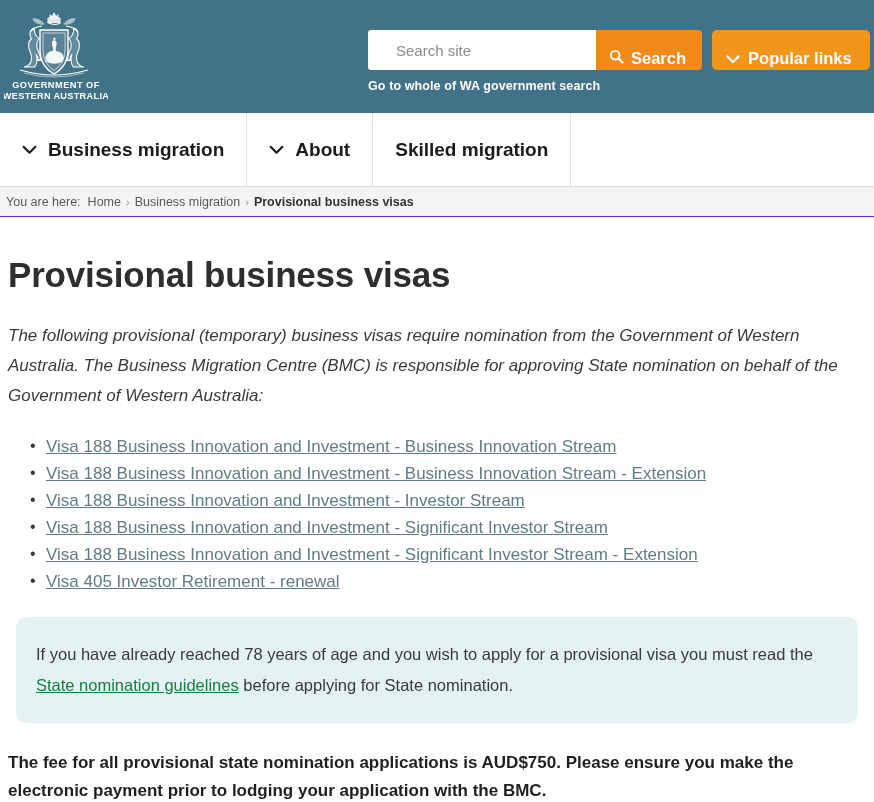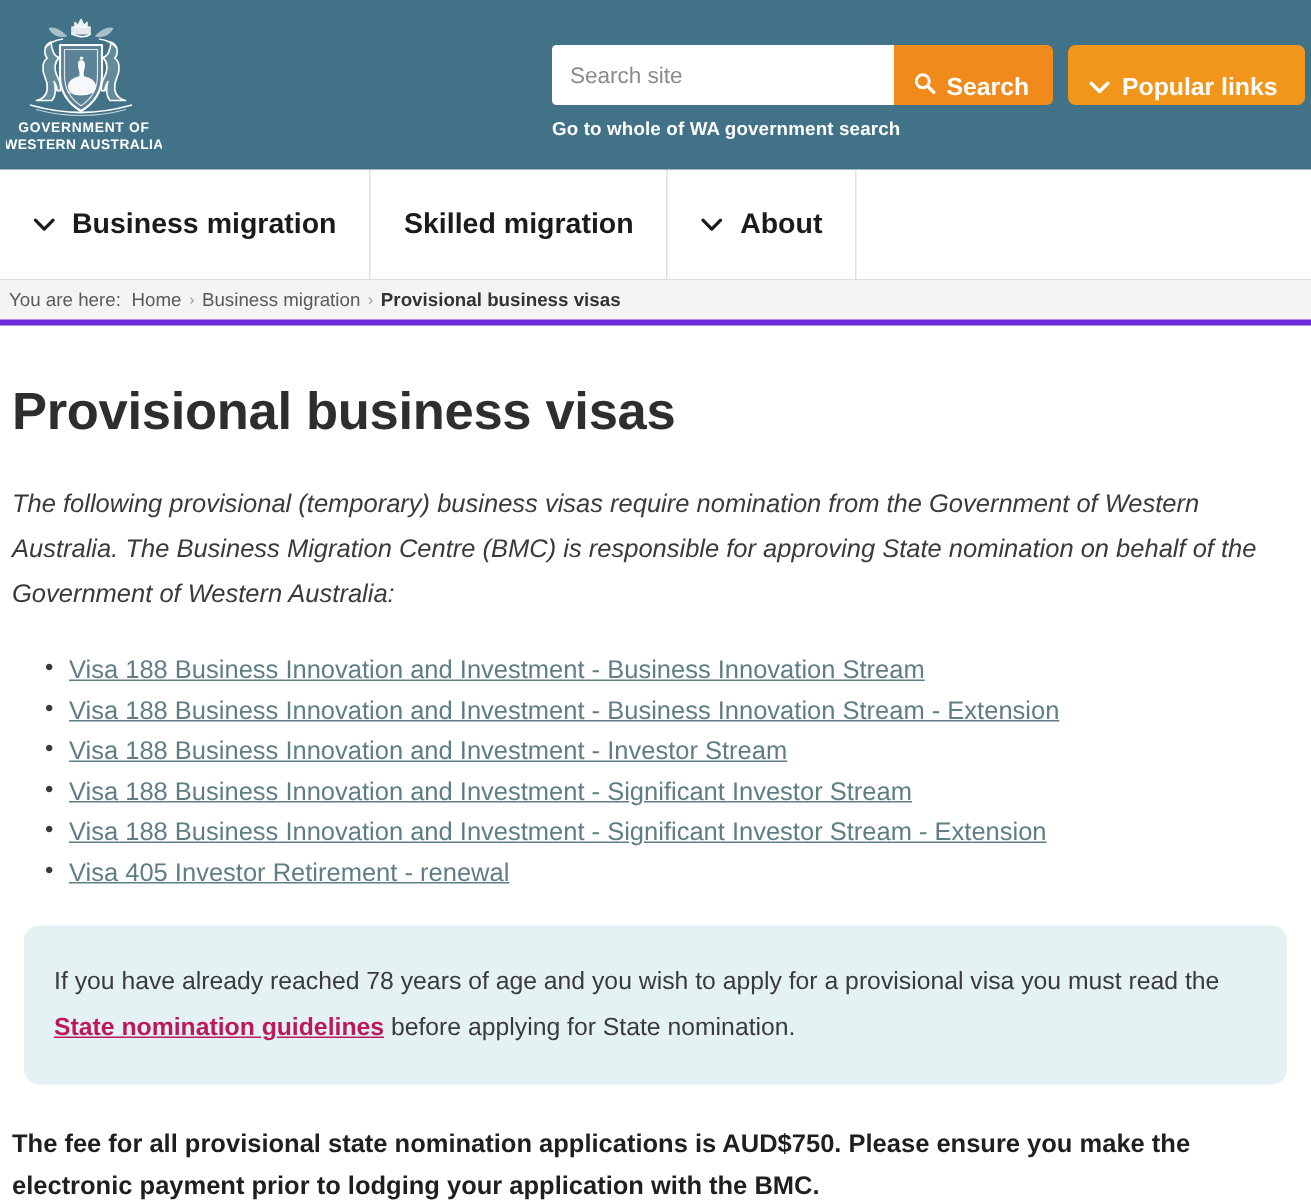--- a/index.html
+++ b/index.html
@@ -58,21 +58,21 @@
     height: 40px;
   }
   .search-input {
     width: 228px;
     border: none;
     outline: none;
     background: #ffffff;
     font-family: "Liberation Sans", sans-serif;
     font-size: 15px;
     color: #333;
-    padding: 0 12px;
+    padding: 0 28px;
     border-radius: 3px 0 0 3px;
     box-sizing: border-box;
   }
   .search-input::placeholder { color: #8b8b8b; }
   .search-btn {
     background: #f08a1a;
     border: none;
     color: #ffffff;
     font-family: "Liberation Sans", sans-serif;
     font-size: 16.5px;
@@ -139,21 +139,21 @@
 
   
   .breadcrumb-bar {
     background: #f4f4f6;
     height: 30px;
     display: flex;
     align-items: center;
     padding-left: 6px;
     font-size: 12.5px;
     color: #555555;
-    border-bottom: 4px solid #6d28d9;
+    border-bottom: 1px solid #6d28d9;
     box-sizing: border-box;
   }
   .bc-label { color: #5a5a5a; margin-right: 7px; }
   .bc-link {
     color: #5a5a5a;
     text-decoration: none;
     cursor: pointer;
   }
   .bc-sep {
     color: #9a9a9a;
@@ -218,24 +218,23 @@
     padding: 22px 18px 22px 20px;
     box-sizing: border-box;
   }
   .callout p {
     margin: 0;
     font-size: 16.5px;
     line-height: 31px;
     color: #3a3a3a;
   }
   .callout a {
-    color: #be185d;
+    color: #15803d;
     text-decoration: underline;
     cursor: pointer;
-    font-weight: bold;
   }
 
   p.fee-note {
     margin: 26px 0 0 0;
     font-size: 17px;
     line-height: 28px;
     font-weight: bold;
     color: #1f1f1f;
   }
 </style>
@@ -319,30 +318,30 @@
     <span class="chev">
       <svg width="15" height="10" viewBox="0 0 14 9" xmlns="http://www.w3.org/2000/svg">
         <polyline points="1.5,1.5 7,7 12.5,1.5" fill="none" stroke="#1b1b1b" stroke-width="2" stroke-linecap="round" stroke-linejoin="round"></polyline>
       </svg>
     </span>
     <span>Business migration</span>
   </div>
 
 
   <div class="nav-item">
-    <span>Skilled migration</span>
-  </div>
-
-  <div class="nav-item">
     <span class="chev">
       <svg width="15" height="10" viewBox="0 0 14 9" xmlns="http://www.w3.org/2000/svg">
         <polyline points="1.5,1.5 7,7 12.5,1.5" fill="none" stroke="#1b1b1b" stroke-width="2" stroke-linecap="round" stroke-linejoin="round"></polyline>
       </svg>
     </span>
     <span>About</span>
+  </div>
+
+  <div class="nav-item">
+    <span>Skilled migration</span>
   </div>
 
 </nav>
 
 <div class="breadcrumb-bar">
   <span class="bc-label">You are here:</span>
   <a class="bc-link" href="#">Home</a>
   <span class="bc-sep">›</span>
   <a class="bc-link" href="#">Business migration</a>
   <span class="bc-sep">›</span>

